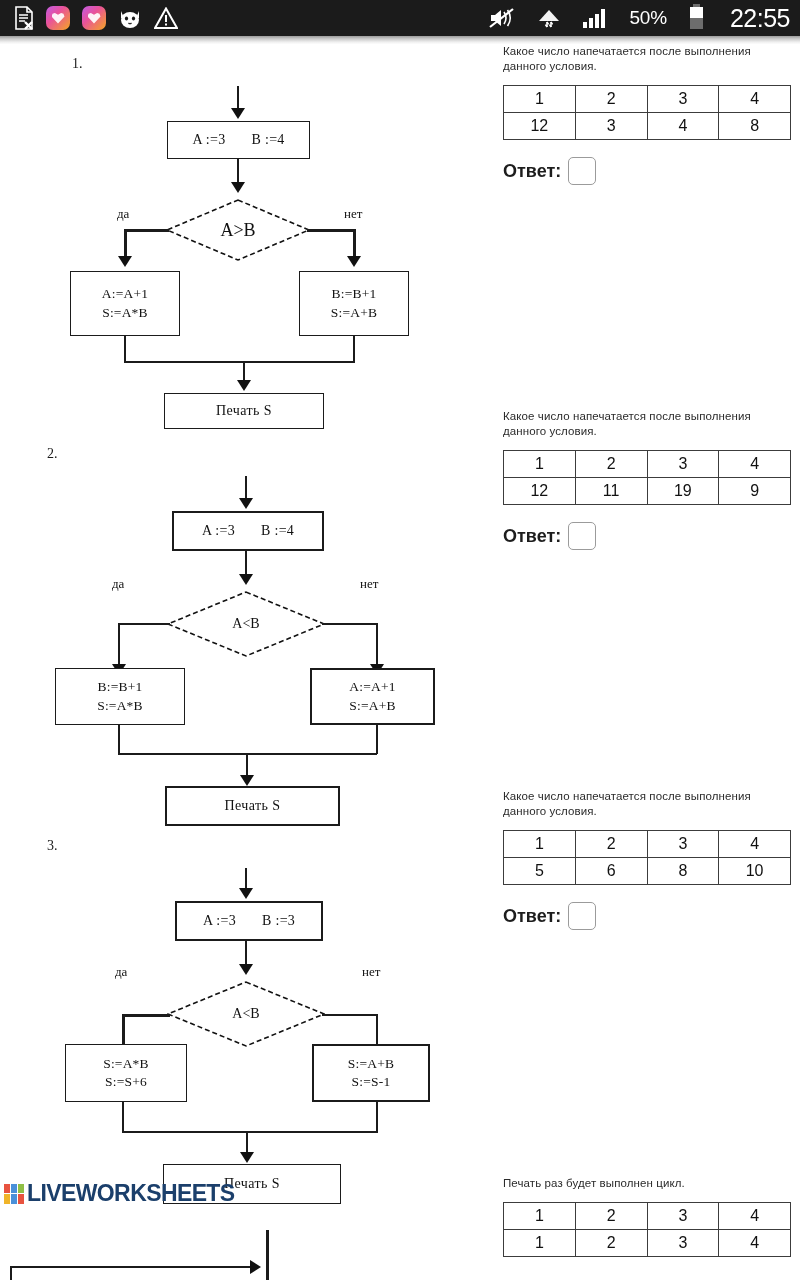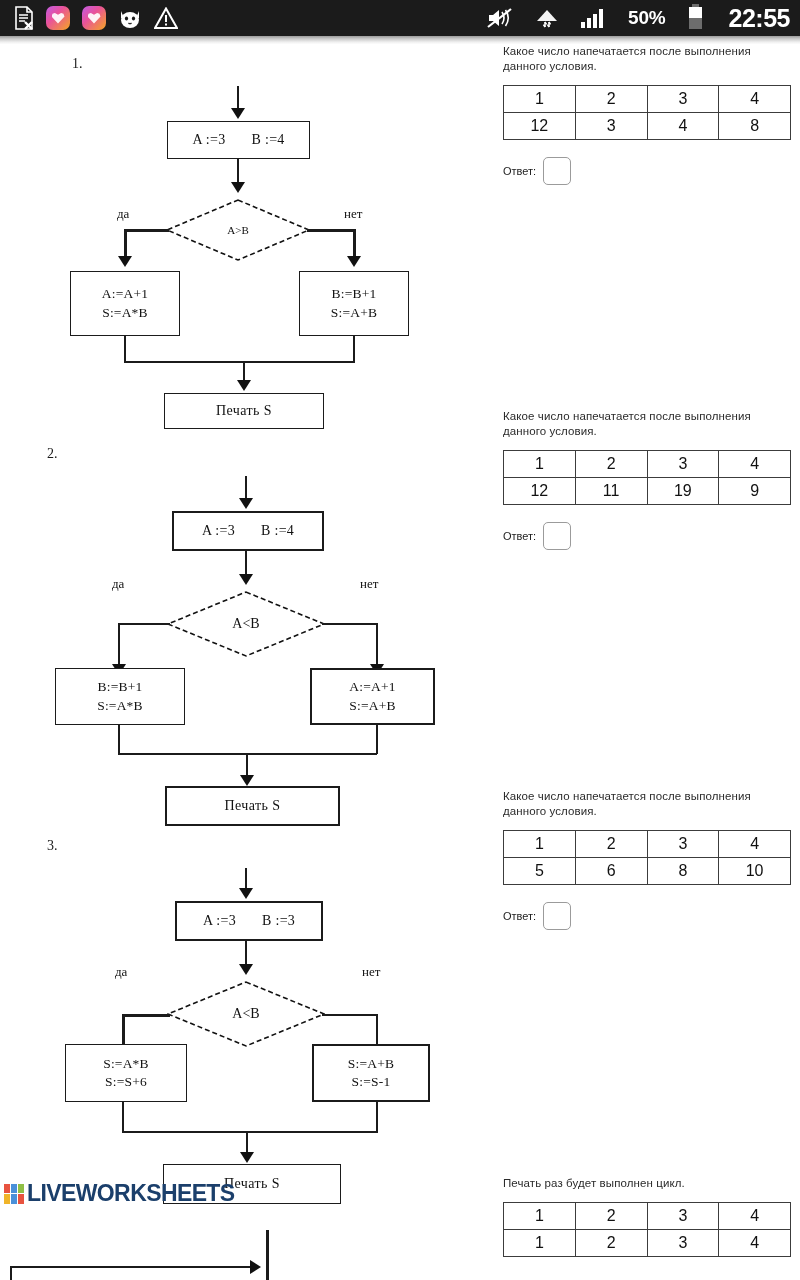--- a/index.html
+++ b/index.html
@@ -12,21 +12,21 @@
 
   
   .statusbar {
     position: absolute; left: 0; top: 0;
     width: 800px; height: 36px;
     background: #1b1b1b;
     display: flex; align-items: center;
     padding: 0 10px 0 14px;
   }
   .sb-left { display: flex; align-items: center; gap: 12px; }
-  .sb-right { margin-left: auto; display: flex; align-items: center; gap: 23px; font-weight: bold; }
+  .sb-right { margin-left: auto; display: flex; align-items: center; gap: 23px; }
   .sb-icon { display: inline-block; position: relative; }
 
   .ic-docx { width: 20px; height: 24px; }
   .ic-heart {
     width: 24px; height: 24px; border-radius: 7px;
     background: linear-gradient(135deg,#c05ce6 0%,#e9529a 40%,#f5a623 100%);
     display: flex; align-items: center; justify-content: center;
   }
   .ic-heart::after {
     content: "";
@@ -91,21 +91,21 @@
   }
   .qtable td {
     border: 1px solid #3c3c3c;
     height: 27px; text-align: center;
     font-size: 16px; color: #111;
     font-family: "Liberation Sans", sans-serif;
   }
   .answer-row {
     margin-top: 17px; display: flex; align-items: center; gap: 7px;
   }
-  .answer-label { font-size: 11px; color: #1d1d1d; }
+  .answer-label { font-size: 18px; color: #1d1d1d; font-weight: bold; }
   .answer-box {
     width: 28px; height: 28px; border: 1.5px solid #9b9b9b;
     border-radius: 5px; background: #fff;
   }
 
   
   .fc { position: absolute; }
   .fc-num {
     position: absolute; font-size: 14px; color: #1a1a1a;
     font-family: "Liberation Serif", serif;
@@ -342,21 +342,21 @@
       </div>
     </div>
 
     <div class="line v" style="left:237px;top:123px;height:28px;"></div>
     <div class="arrowdown" style="left:231px;top:146px;"></div>
 
     <div class="diamond" style="left:166px;top:163px;width:144px;height:62px;">
       <svg width="144" height="62" viewBox="0 0 144 62">
         <polygon points="72,1 143,31 72,61 1,31" fill="#fff" stroke="#111" stroke-width="1.6" stroke-dasharray="5 3"></polygon>
       </svg>
-      <div style="position:absolute;left:0;top:0;width:144px;height:62px;display:flex;align-items:center;justify-content:center;font-family:'Liberation Serif',serif;font-size:11px;color:#111;">
+      <div style="position:absolute;left:0;top:0;width:144px;height:62px;display:flex;align-items:center;justify-content:center;font-family:'Liberation Serif',serif;font-size:18px;color:#111;">
         <span>A&gt;B</span>
       </div>
     </div>
 
     <span class="dlabel" style="left:117px;top:170px;">да</span>
     <span class="dlabel" style="left:344px;top:170px;">нет</span>
 
     <div class="line thick h" style="left:124px;top:193px;width:45px;"></div>
     <div class="line thick v" style="left:124px;top:193px;height:32px;"></div>
     <div class="arrowdown" style="left:118px;top:220px;"></div>

